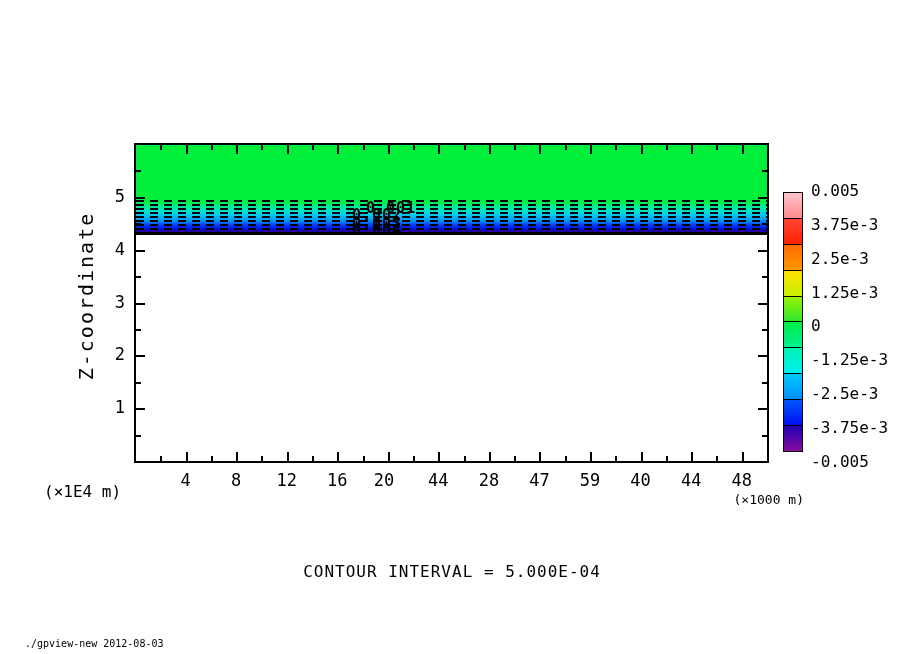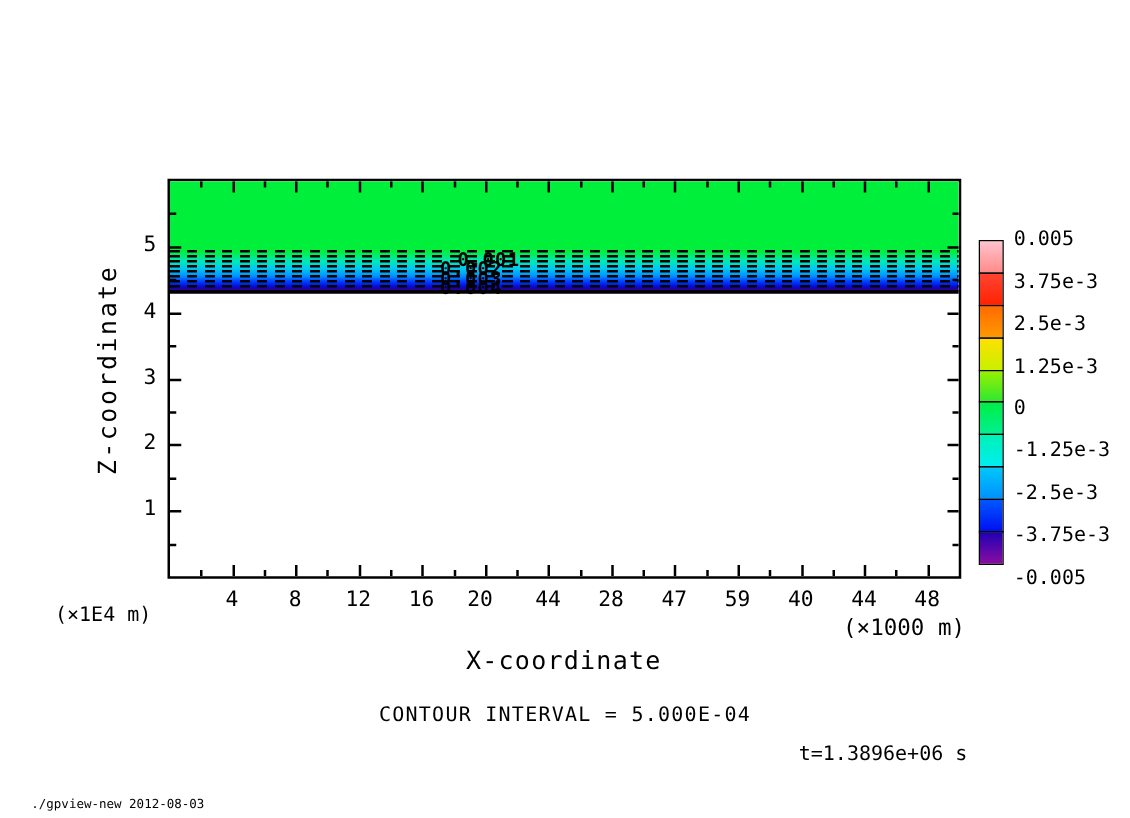--- a/index.html
+++ b/index.html
@@ -18,21 +18,21 @@
   .cline{position:absolute;left:0;width:100%;height:2px;
     background:repeating-linear-gradient(to right,#000 0 8px,transparent 8px 14px);}
   .cline-solid{position:absolute;left:0;width:100%;height:3px;background:#000;}
   .tick{position:absolute;background:#000;}
   .xtick-label{position:absolute;top:470px;width:44px;text-align:center;font-size:17px;transform:translateX(-22px);}
   .ytick-label{position:absolute;left:93px;width:32px;text-align:right;font-size:17px;}
   .cb-label{position:absolute;left:811px;font-size:16px;white-space:nowrap;}
   .clabel{position:absolute;font-size:15px;font-weight:bold;letter-spacing:1px;white-space:nowrap;}
   #y-axis-title{top:296px;left:86px;transform:translate(-50%,-50%) rotate(-90deg);font-size:20px;letter-spacing:2px;white-space:nowrap;}
   #y-axis-unit{top:482px;left:44px;font-size:16px;white-space:nowrap;}
-  #x-axis-unit{top:492px;left:772px;transform:translateX(-100%);font-size:18px;white-space:nowrap;}
+  #x-axis-unit{top:492px;left:804px;transform:translateX(-100%);font-size:13px;white-space:nowrap;}
   #x-axis-title{top:516px;left:451px;transform:translateX(-50%);font-size:20px;letter-spacing:1px;white-space:nowrap;}
   #contour-interval{top:562px;left:452px;transform:translateX(-50%);font-size:16px;letter-spacing:1px;white-space:nowrap;}
   #time-label{top:593px;left:639px;font-size:16px;white-space:nowrap;}
   #colorbar{left:783px;top:192px;width:20px;}
   .cb-cell{width:20px;height:26.9px;border:1px solid #000;box-sizing:border-box;margin-top:-1px;}
   .cb-cell:first-child{margin-top:0;}
   #footer-left{top:638px;left:25px;font-size:10px;white-space:nowrap;}
   #footer-right{top:638px;left:855px;transform:translateX(-100%);font-size:10px;white-space:nowrap;}
 </style>
 </head>
@@ -154,21 +154,20 @@
       <div class="ytick-label" style="top: 397.17px;">1</div>
       <div class="ytick-label" style="top: 344.34px;">2</div>
       <div class="ytick-label" style="top: 291.51px;">3</div>
       <div class="ytick-label" style="top: 238.68px;">4</div>
       <div class="ytick-label" style="top: 185.85px;">5</div>
     </div>
 
   <div class="abs" id="y-axis-title">Z-coordinate</div>
   <div class="abs" id="y-axis-unit">(×1E4 m)</div>
   <div class="abs" id="x-axis-unit">(×1000 m)</div>
-  <div class="abs" id="x-axis-title">X-coordinate</div>
 
   <div class="abs" id="colorbar">
       <div class="cb-cell" style="background: linear-gradient(rgb(255, 196, 204), rgb(255, 138, 138));"></div>
       <div class="cb-cell" style="background: linear-gradient(rgb(255, 68, 51), rgb(255, 34, 0));"></div>
       <div class="cb-cell" style="background: linear-gradient(rgb(255, 106, 0), rgb(255, 153, 0));"></div>
       <div class="cb-cell" style="background: linear-gradient(rgb(255, 224, 0), rgb(200, 240, 0));"></div>
       <div class="cb-cell" style="background: linear-gradient(rgb(151, 240, 0), rgb(48, 232, 48));"></div>
       <div class="cb-cell" style="background: linear-gradient(rgb(0, 238, 68), rgb(0, 240, 144));"></div>
       <div class="cb-cell" style="background: linear-gradient(rgb(0, 242, 180), rgb(0, 238, 240));"></div>
       <div class="cb-cell" style="background: linear-gradient(rgb(0, 200, 248), rgb(0, 144, 255));"></div>
@@ -181,17 +180,16 @@
       <div class="cb-label" style="top: 248.7px;">2.5e-3</div>
       <div class="cb-label" style="top: 282.55px;">1.25e-3</div>
       <div class="cb-label" style="top: 316.4px;">0</div>
       <div class="cb-label" style="top: 350.25px;">-1.25e-3</div>
       <div class="cb-label" style="top: 384.1px;">-2.5e-3</div>
       <div class="cb-label" style="top: 417.95px;">-3.75e-3</div>
       <div class="cb-label" style="top: 451.8px;">-0.005</div>
     </div>
 
   <div class="abs" id="contour-interval">CONTOUR INTERVAL = 5.000E-04</div>
-  <div class="abs" id="time-label">t=1.3896e+06 s</div>
 
   <div class="abs" id="footer-left">./gpview-new  2012-08-03</div>
 
 </div>
 
 </body></html>

